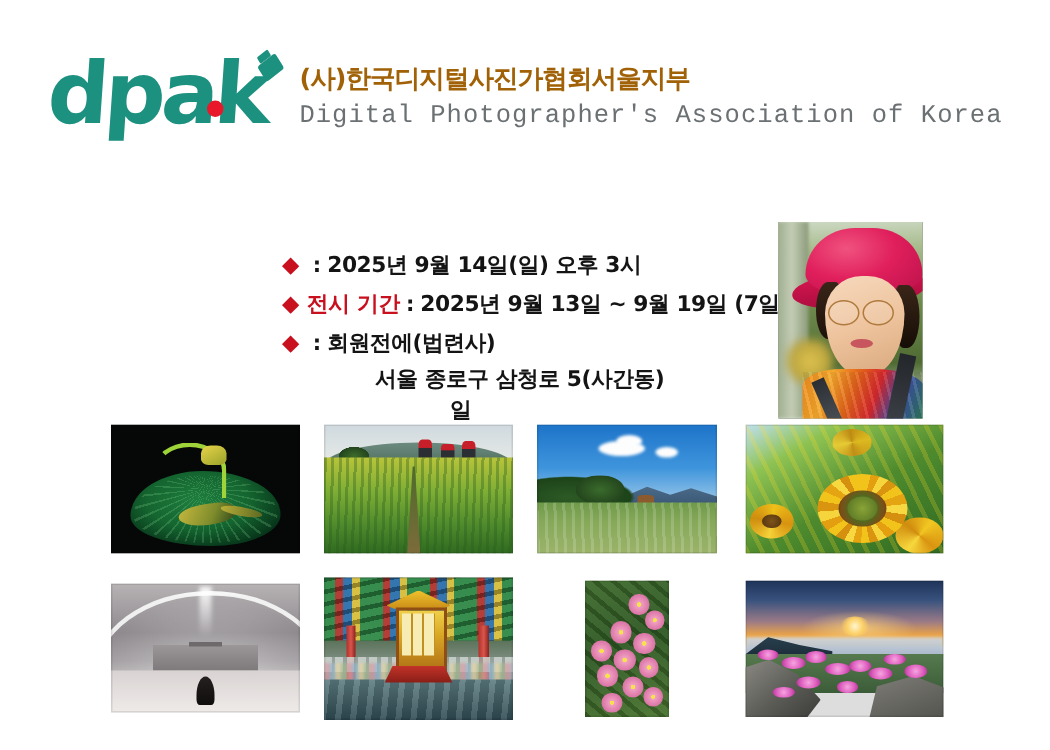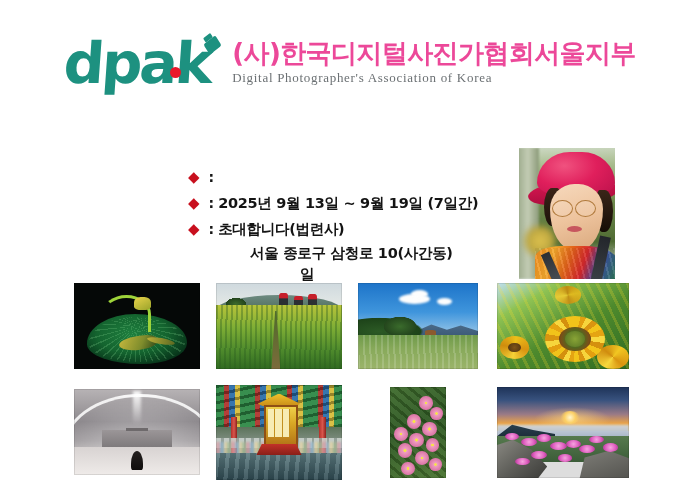--- a/index.html
+++ b/index.html
@@ -53,29 +53,29 @@
     content:"";
     position:absolute;left:3px;top:-5px;
     width:9px;height:5px;
     background:#1d9180;
     border-radius:1px;
   }
   .logo-text{flex:0 0 auto;padding-top:2px;}
   .org-ko{
     font-family:"DejaVu Sans",sans-serif;
     font-weight:bold;
-    font-size:26px;
-    color:#ec4899;
+    font-size:17px;
+    color:#a16207;
     letter-spacing:-0.6px;
     line-height:30px;
     white-space:nowrap;
   }
   .org-en{
-    font-family:Liberation Serif, serif;
-    font-size:13px;
+    font-family:Liberation Mono, monospace;
+    font-size:17px;
     color:#6b7073;
     letter-spacing:0.7px;
     line-height:17px;
     white-space:nowrap;
     margin-top:1px;
   }
 
   
   .title{
     position:absolute;left:0;top:124px;width:700px;
@@ -465,35 +465,37 @@
       <div class="org-en">Digital Photographer's Association of Korea</div>
     </div>
   </div>
 
 
   <div class="info">
 
     <div class="info-row">
       <span class="diamond">◆</span>
       <span class="sep">:</span>
+      <span class="val">2025년 9월 14일(일) 오후 3시</span>
+    </div>
+
+    <div class="info-row">
+      <span class="diamond">◆</span>
+      <span class="lbl">전시 기간</span>
+      <span class="sep">:</span>
+      <span class="val">2025년 9월 13일 ~ 9월 19일 (7일간)</span>
     </div>
 
     <div class="info-row">
       <span class="diamond">◆</span>
       <span class="sep">:</span>
-      <span class="val">2025년 9월 13일 ~ 9월 19일 (7일간)</span>
+      <span class="val">회원전에(법련사)</span>
     </div>
 
-    <div class="info-row">
-      <span class="diamond">◆</span>
-      <span class="sep">:</span>
-      <span class="val">초대합니다(법련사)</span>
-    </div>
-
-    <div class="addr">서울 종로구 삼청로 10(사간동)</div>
+    <div class="addr">서울 종로구 삼청로 5(사간동)</div>
     <div class="addr2">일</div>
   </div>
 
   <div class="portrait">
     <div class="p-bg"></div>
     <div class="p-trunk"></div>
     <div class="p-blur"></div>
     <div class="p-brim"></div>
     <div class="p-hat"></div>
     <div class="p-hair"></div>

